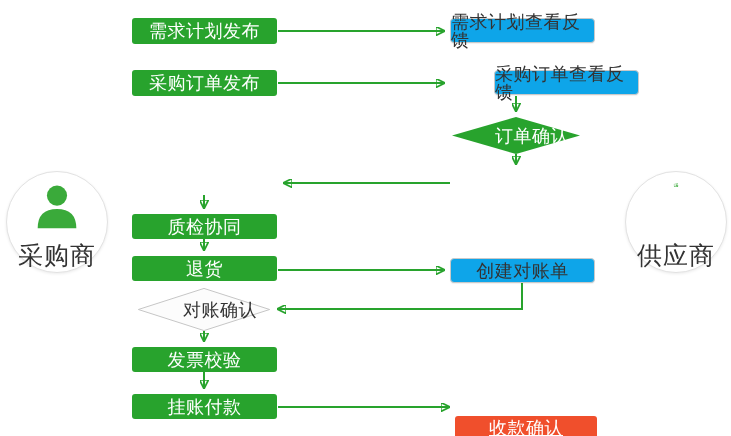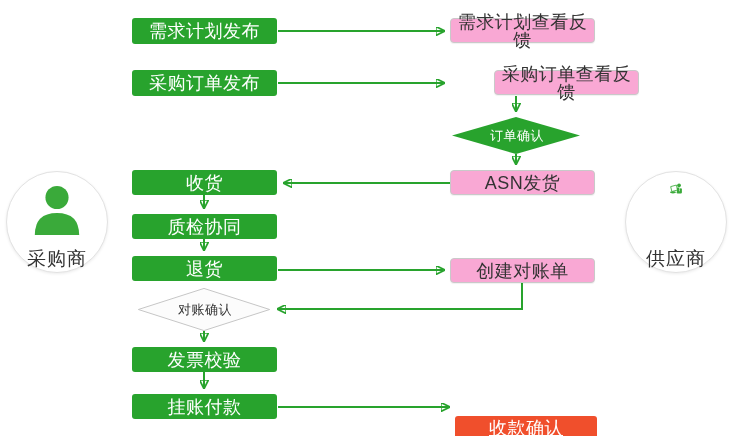--- a/index.html
+++ b/index.html
@@ -19,41 +19,41 @@
   svg.connectors{position:absolute;left:0;top:0;width:731px;height:436px;pointer-events:none;}
   svg.connectors path, svg.connectors polyline{
     stroke:var(--green);stroke-width:2;fill:none;
   }
   .node{
     position:absolute;display:flex;align-items:center;justify-content:center;
     font-size:18px;line-height:1;letter-spacing:0.5px;border-radius:3px;
   }
   .node.green{background:var(--green);color:#fff;}
   .node.plain{
-    background:#f9a8d4;border:1px solid var(--border-gray);color:var(--text-dark);
-    border-radius:4px;box-shadow:0 1px 1px rgba(0,0,0,.06);text-align:center;
+    background:#0ea5e9;border:1px solid var(--border-gray);color:var(--text-dark);
+    border-radius:4px;box-shadow:0 1px 1px rgba(0,0,0,.06);
   }
   .node.red{background:var(--red);color:#fff;}
   .diamond{position:absolute;}
   .diamond svg{position:absolute;left:0;top:0;width:100%;height:100%;}
   .diamond .dlabel{
-    position:absolute;left:1px;top:0;width:100%;height:100%;
+    position:absolute;left:16px;top:0;width:100%;height:100%;
     display:flex;align-items:center;justify-content:center;
-    font-size:13px;letter-spacing:0.5px;
+    font-size:18px;letter-spacing:0.5px;
   }
   .diamond.green-diamond .dlabel{color:#fff;}
   .diamond.plain-diamond .dlabel{color:var(--text-dark);}
   .actor{
     position:absolute;width:102px;height:102px;border-radius:50%;
     background:#fff;border:1px solid #e2e2e2;box-shadow:0 1px 3px rgba(0,0,0,.08);
     display:flex;flex-direction:column;align-items:center;justify-content:flex-start;
     padding-top:11px;
   }
   .actor .actor-label{
-    font-size:19px;color:var(--text-dark);margin-top:9px;letter-spacing:1px;
+    font-size:25px;color:var(--text-dark);margin-top:9px;letter-spacing:1px;
   }
 </style>
 </head>
 <body>
 
 <div class="canvas">
 
   <svg class="connectors" viewBox="0 0 731 436">
     <defs>
       <marker id="arrowhead" viewBox="0 0 10 10" refX="8" refY="5" markerWidth="9" markerHeight="9" orient="auto-start-reverse" markerUnits="userSpaceOnUse">
@@ -94,23 +94,20 @@
     </svg>
     <span class="actor-label">供应商</span>
   </div>
 
   <div class="node green" style="left:132px;top:18px;width:145px;height:26px;">
     <span>需求计划发布</span>
   </div>
   <div class="node green" style="left:132px;top:70px;width:145px;height:26px;">
     <span>采购订单发布</span>
   </div>
-  <div class="node green" style="left:132px;top:170px;width:145px;height:25px;">
-    <span>收货</span>
-  </div>
   <div class="node green" style="left:132px;top:214px;width:145px;height:25px;">
     <span>质检协同</span>
   </div>
   <div class="node green" style="left:132px;top:256px;width:145px;height:25px;">
     <span>退货</span>
   </div>
 
   <div class="diamond plain-diamond" style="left:137px;top:288px;width:134px;height:43px;">
     <svg viewBox="0 0 100 100" preserveAspectRatio="none">
       <polygon points="50,1 99,50 50,99 1,50" fill="#fcfcfc" stroke="#c6c6c6" stroke-width="1" vector-effect="non-scaling-stroke"></polygon>
@@ -132,23 +129,20 @@
     <span>采购订单查看反馈</span>
   </div>
 
   <div class="diamond green-diamond" style="left:452px;top:117px;width:128px;height:37px;">
     <svg viewBox="0 0 100 100" preserveAspectRatio="none">
       <polygon points="50,0 100,50 50,100 0,50" fill="#28a32d"></polygon>
     </svg>
     <span class="dlabel">订单确认</span>
   </div>
 
-  <div class="node plain" style="left:450px;top:170px;width:145px;height:25px;">
-    <span>ASN发货</span>
-  </div>
   <div class="node plain" style="left:450px;top:258px;width:145px;height:25px;">
     <span>创建对账单</span>
   </div>
   <div class="node red" style="left:455px;top:416px;width:142px;height:24px;text-decoration:underline;">
     <span>收款确认</span>
   </div>
 
 </div>
 
 </body></html>

